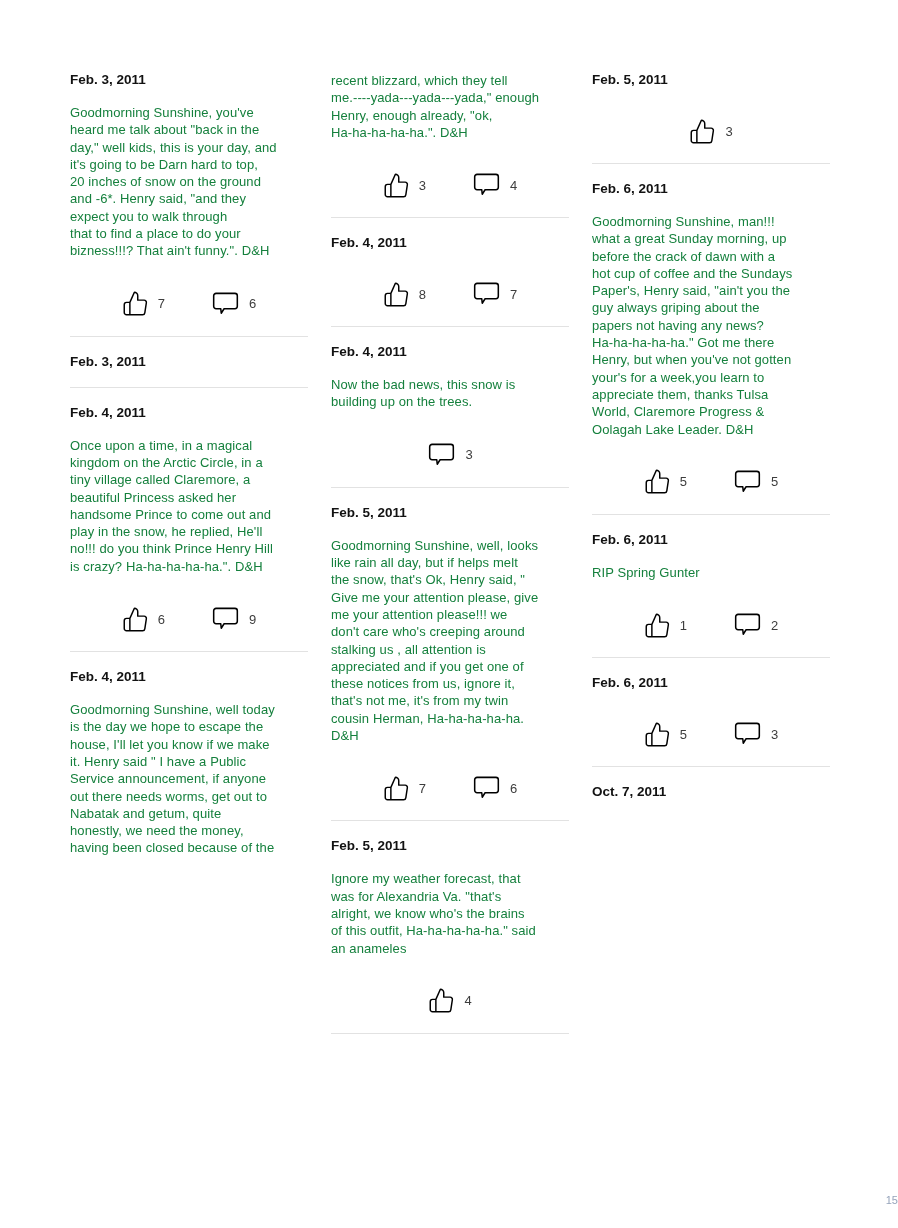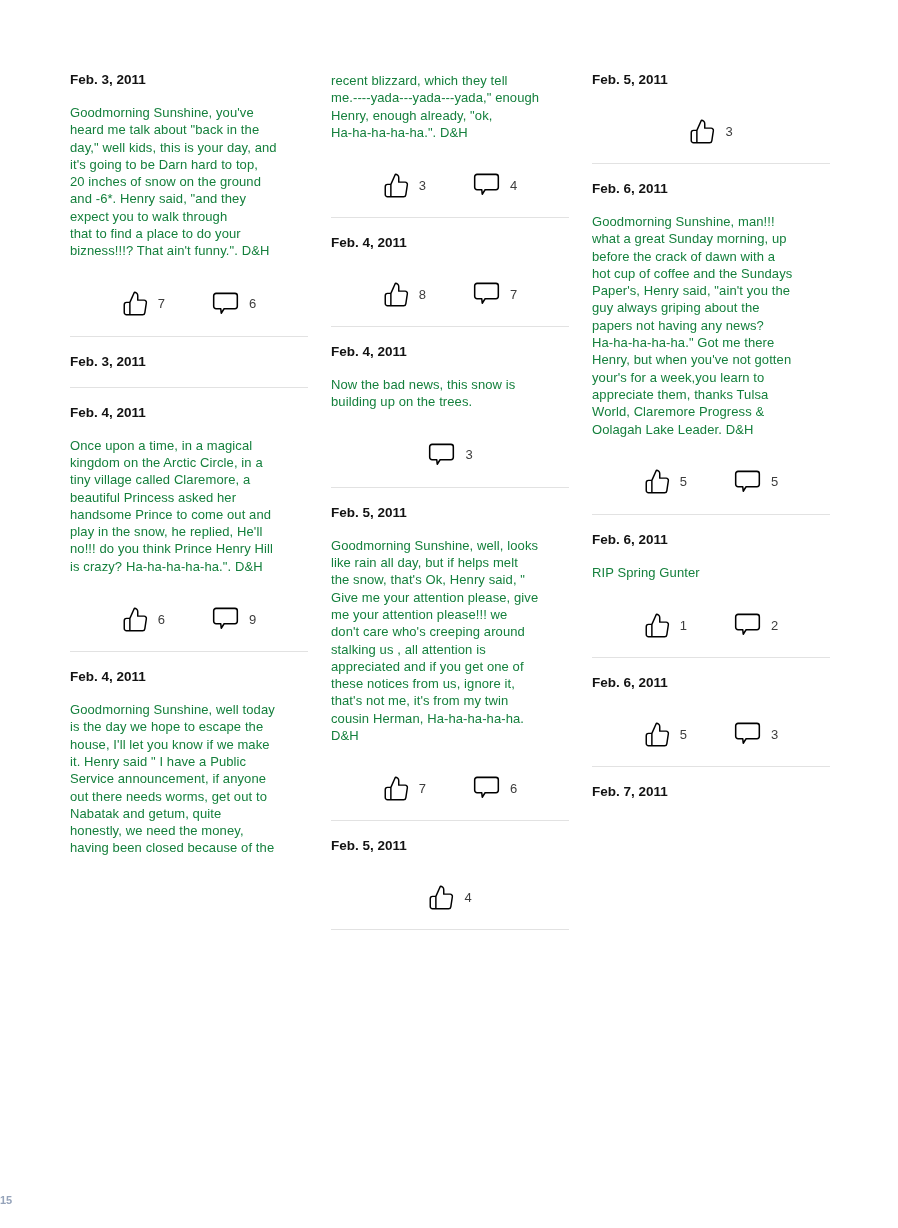--- a/index.html
+++ b/index.html
@@ -68,23 +68,23 @@
     border: none;
     border-top: 1px solid #e2e2e2;
     margin: 18px 0 17px 0;
     height: 0;
   }
   .page-footer {
     position: absolute;
     left: 0;
     right: 0;
     bottom: 22px;
-    text-align: left;
+    text-align: right;
     font-size: 11px;
-    font-weight: bold;
+    font-weight: normal;
     color: #95a3ba;
   }
 </style>
 </head>
 <body>
 
 <div class="page">
   <div class="cols">
     <div class="col">
   <article class="post">
@@ -246,20 +246,25 @@
           <path d="M4 2h16a2 2 0 0 1 2 2v9a2 2 0 0 1-2 2h-9.2l-2.4 3.8-.4-3.8H4a2 2 0 0 1-2-2V4a2 2 0 0 1 2-2z"></path>
         </svg>
         <span class="count">6</span>
       </span>
     </div>
     <hr class="sep">
   </article>
 
   <article class="post">
     <h3 class="post-date">Feb. 5, 2011</h3>
+    <p class="post-text">Ignore my weather forecast, that
+was for Alexandria Va. "that's
+alright, we know who's the brains
+of this outfit, Ha-ha-ha-ha-ha." said
+an anameles</p>
     <div class="reactions">
       <span class="reaction">
         <svg width="27" height="27" viewBox="0 0 24 24" fill="none" stroke="#000000" stroke-width="1.3" stroke-linejoin="round">
           <path d="M14 9V5a3 3 0 0 0-3-3l-4 9v11h11.28a2 2 0 0 0 2-1.7l1.38-9a2 2 0 0 0-2-2.3zM7 22H4a2 2 0 0 1-2-2v-7a2 2 0 0 1 2-2h3"></path>
         </svg>
         <span class="count">4</span>
       </span>
 
     </div>
     <hr class="sep">
@@ -345,20 +350,20 @@
         <svg width="29" height="26" viewBox="0 0 24 22" fill="none" stroke="#000000" stroke-width="1.3" stroke-linejoin="round">
           <path d="M4 2h16a2 2 0 0 1 2 2v9a2 2 0 0 1-2 2h-9.2l-2.4 3.8-.4-3.8H4a2 2 0 0 1-2-2V4a2 2 0 0 1 2-2z"></path>
         </svg>
         <span class="count">3</span>
       </span>
     </div>
     <hr class="sep">
   </article>
 
   <article class="post">
-    <h3 class="post-date">Feb. 7, 2011</h3>
+    <h3 class="post-date">Oct. 7, 2011</h3>
 
   </article>
 </div>
   </div>
 </div>
 
 <div class="page-footer">15</div>
 
 </body></html>

